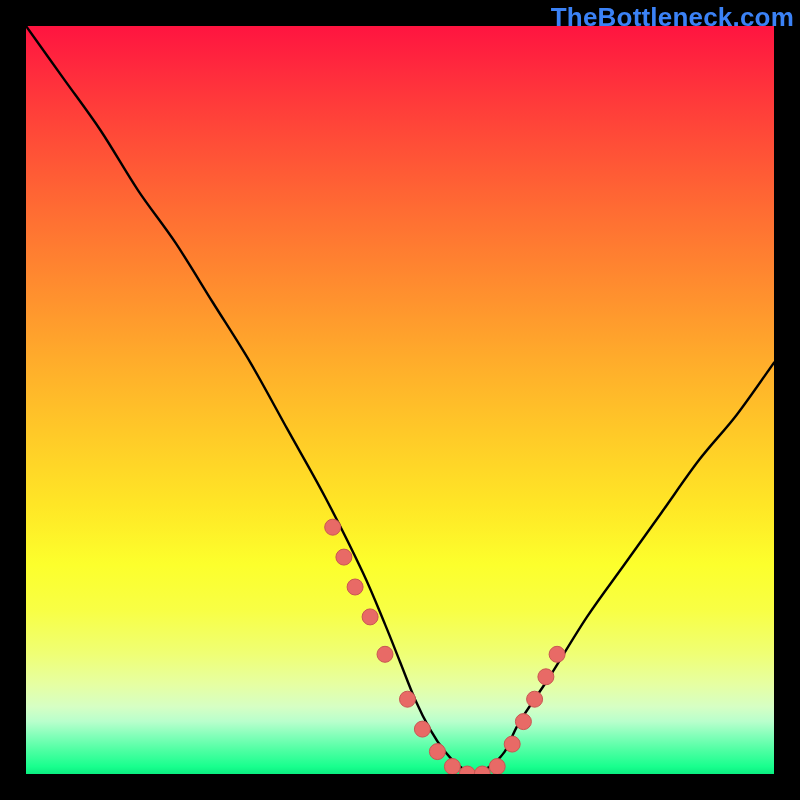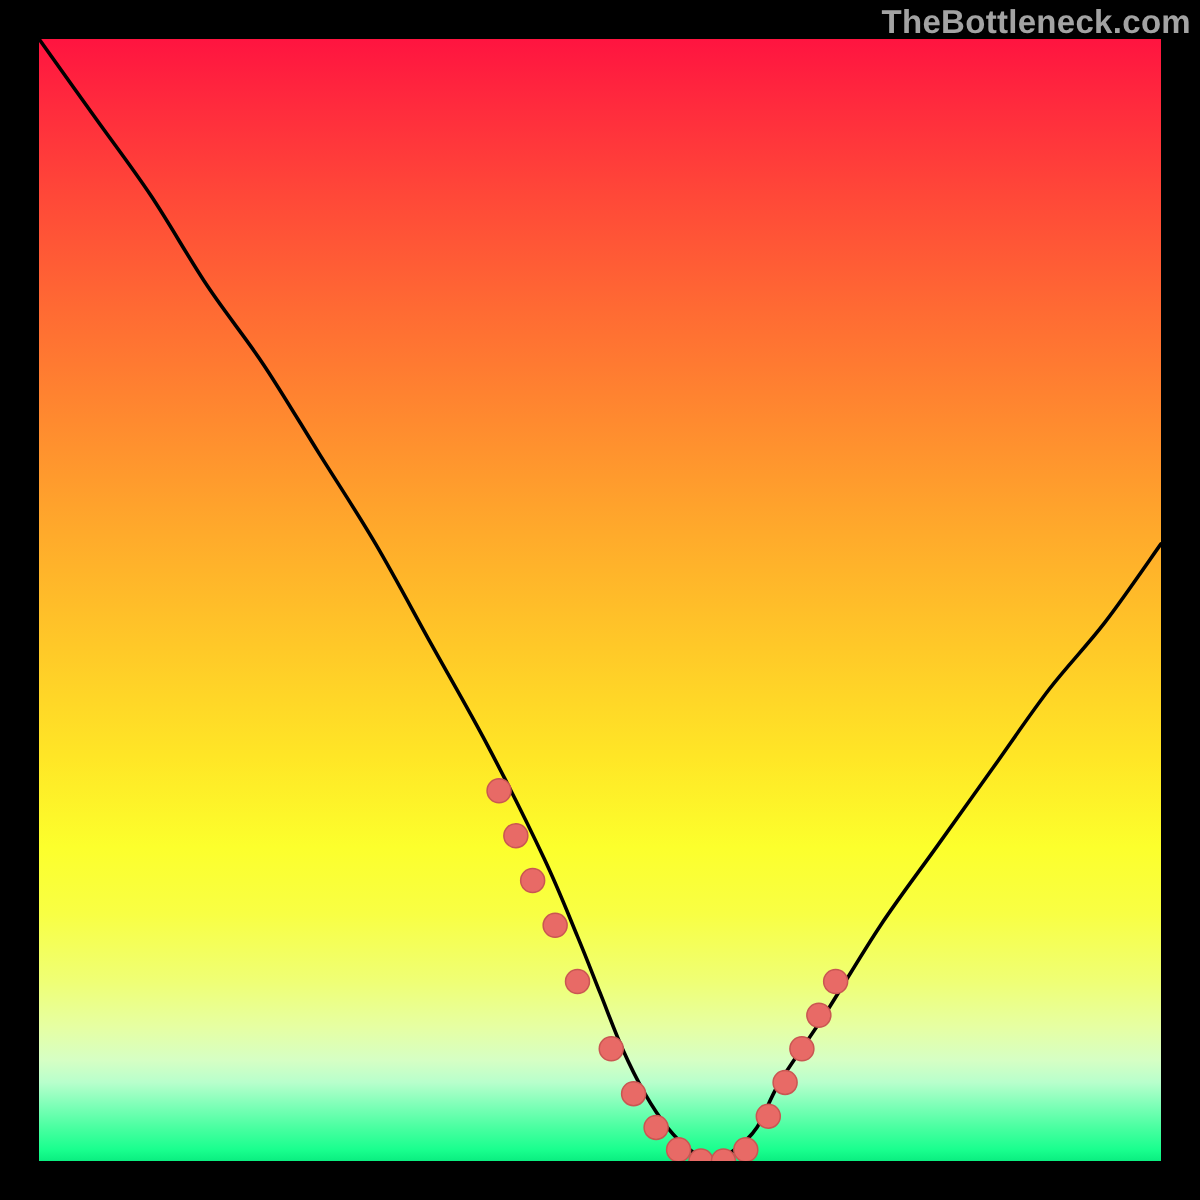--- a/index.html
+++ b/index.html
@@ -40,23 +40,23 @@
       #4affa1 97%,
       #19ff8e 99%,
       #0aee80 100%
     );
   }
   .watermark {
     position: absolute;
     top: 2px;
     right: 6px;
     font-family: Arial, Helvetica, sans-serif;
-    font-size: 22px;
+    font-size: 26px;
     font-weight: 600;
-    color: #a3a3a3;
+    color: #3b82f6;
     letter-spacing: 0.2px;
     user-select: none;
   }
   svg.curve {
     position: absolute;
     inset: 0;
   }
 </style>
 </head>
 <body>

